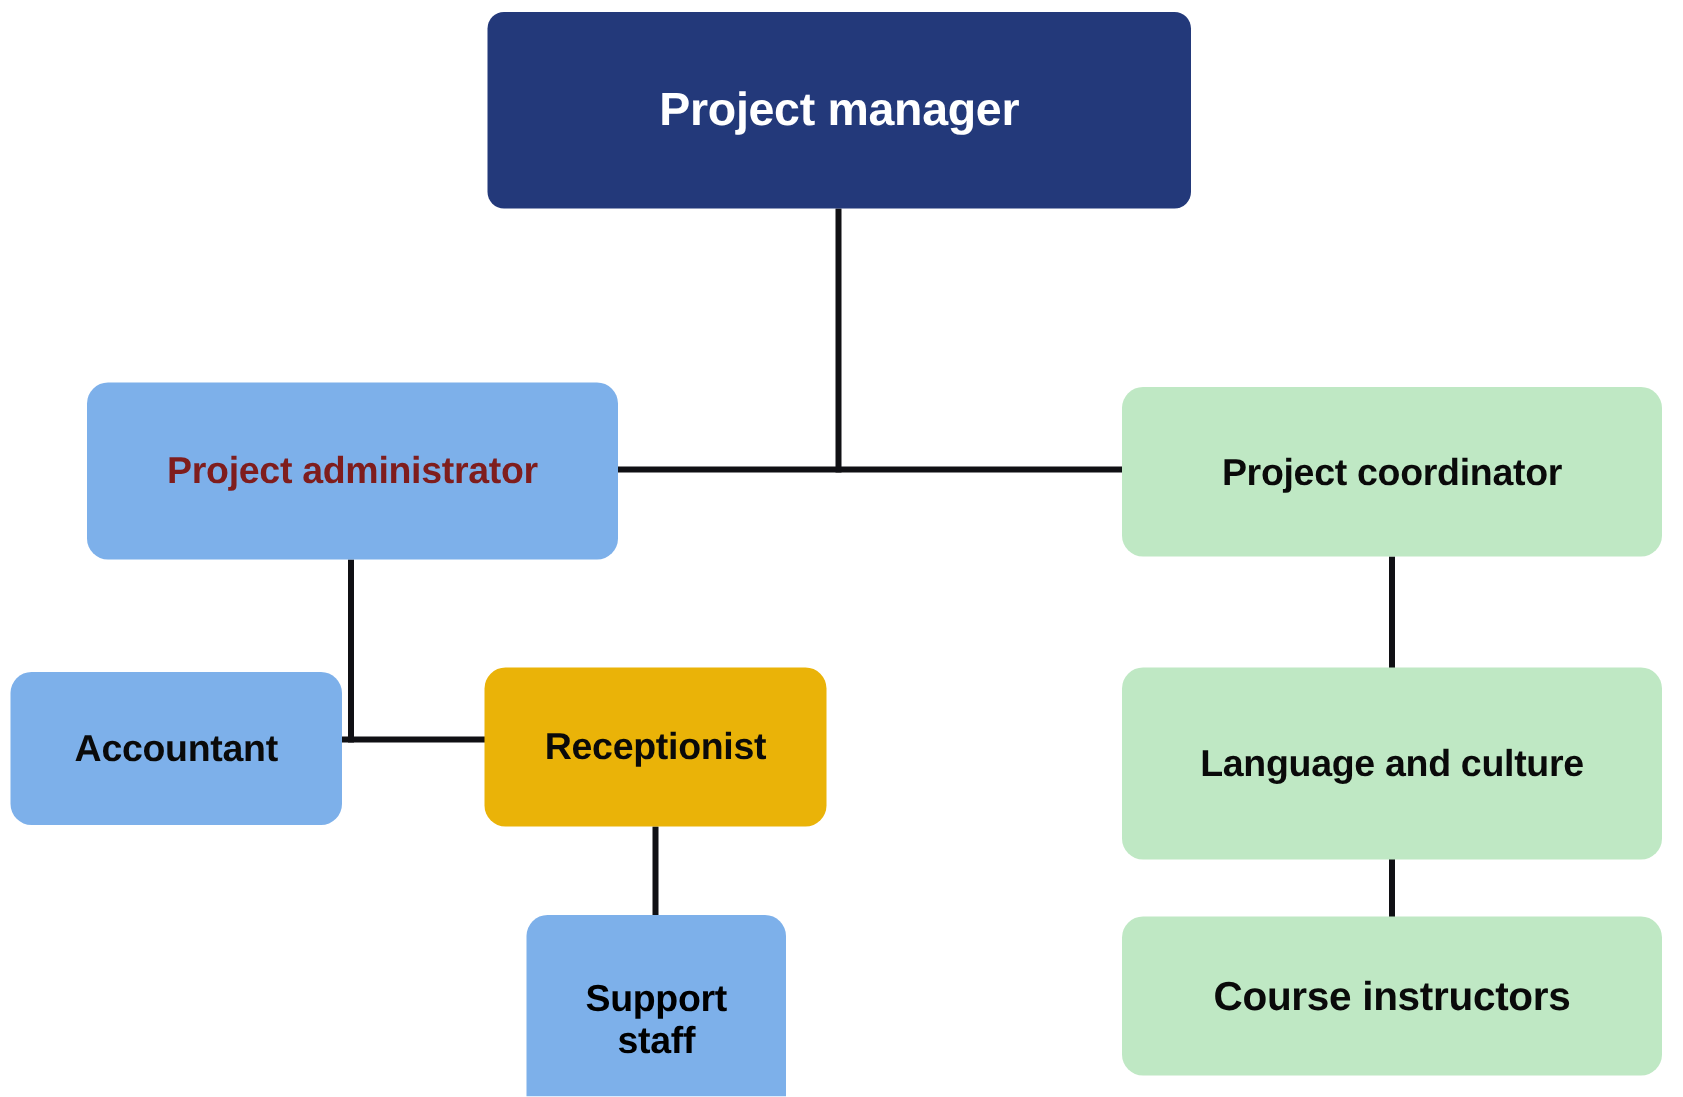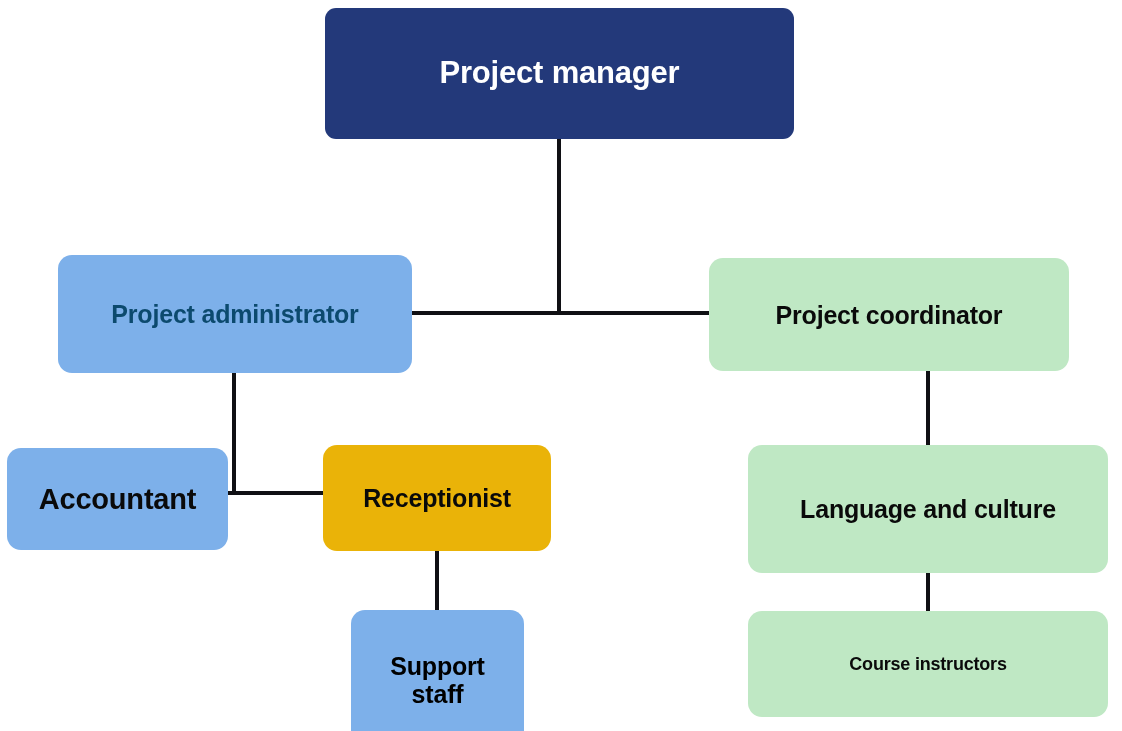--- a/index.html
+++ b/index.html
@@ -53,35 +53,35 @@
     <div class="connector" style="left: 557px; top: 139px; width: 4px; height: 176px; background: rgb(16, 16, 20);"></div>
     <div class="connector" style="left: 412px; top: 311px; width: 336px; height: 4px; background: rgb(16, 16, 20);"></div>
     <div class="connector" style="left: 232px; top: 373px; width: 4px; height: 122px; background: rgb(16, 16, 20);"></div>
     <div class="connector" style="left: 228px; top: 491px; width: 97px; height: 4px; background: rgb(16, 16, 20);"></div>
     <div class="connector" style="left: 435px; top: 551px; width: 4px; height: 61px; background: rgb(16, 16, 20);"></div>
     <div class="connector" style="left: 926px; top: 371px; width: 4px; height: 76px; background: rgb(16, 16, 20);"></div>
     <div class="connector" style="left: 926px; top: 553px; width: 4px; height: 60px; background: rgb(16, 16, 20);"></div>
     <div class="node root" style="left: 325px; top: 8px; width: 469px; height: 131px; background: rgb(35, 57, 122); color: rgb(255, 255, 255); font-size: 31px;">
       <span class="node-label">Project manager</span>
     </div>
-    <div class="node" style="left: 58px; top: 255px; width: 354px; height: 118px; background: rgb(125, 176, 234); color: #0c4a6e; font-size: 25px;">
+    <div class="node" style="left: 58px; top: 255px; width: 354px; height: 118px; background: rgb(125, 176, 234); color: #7f1d1d; font-size: 25px;">
       <span class="node-label">Project administrator</span>
     </div>
-    <div class="node" style="left: 709px; top: 258px; width: 360px; height: 113px; background: rgb(191, 232, 196); color: rgb(10, 10, 10); font-size: 25px;">
+    <div class="node" style="left: 748px; top: 258px; width: 360px; height: 113px; background: rgb(191, 232, 196); color: rgb(10, 10, 10); font-size: 25px;">
       <span class="node-label">Project coordinator</span>
     </div>
-    <div class="node" style="left: 7px; top: 448px; width: 221px; height: 102px; background: rgb(125, 176, 234); color: rgb(10, 10, 10); font-size: 29px;">
+    <div class="node" style="left: 7px; top: 448px; width: 221px; height: 102px; background: rgb(125, 176, 234); color: rgb(10, 10, 10); font-size: 25px;">
       <span class="node-label">Accountant</span>
     </div>
     <div class="node" style="left: 323px; top: 445px; width: 228px; height: 106px; background: #eab308; color: rgb(10, 10, 10); font-size: 25px;">
       <span class="node-label">Receptionist</span>
     </div>
     <div class="node" style="left: 748px; top: 445px; width: 360px; height: 128px; background: rgb(191, 232, 196); color: rgb(10, 10, 10); font-size: 25px;">
       <span class="node-label">Language and culture</span>
     </div>
     <div class="node" style="left: 351px; top: 610px; width: 173px; height: 140px; background: rgb(125, 176, 234); color: #000000; font-size: 25px;">
       <span class="node-label">Support
 staff</span>
     </div>
-    <div class="node" style="left: 748px; top: 611px; width: 360px; height: 106px; background: rgb(191, 232, 196); color: rgb(10, 10, 10); font-size: 18px;">
+    <div class="node" style="left: 748px; top: 611px; width: 360px; height: 106px; background: rgb(191, 232, 196); color: rgb(10, 10, 10); font-size: 27px;">
       <span class="node-label">Course instructors</span>
     </div>
   </div>
 
 </body></html>

